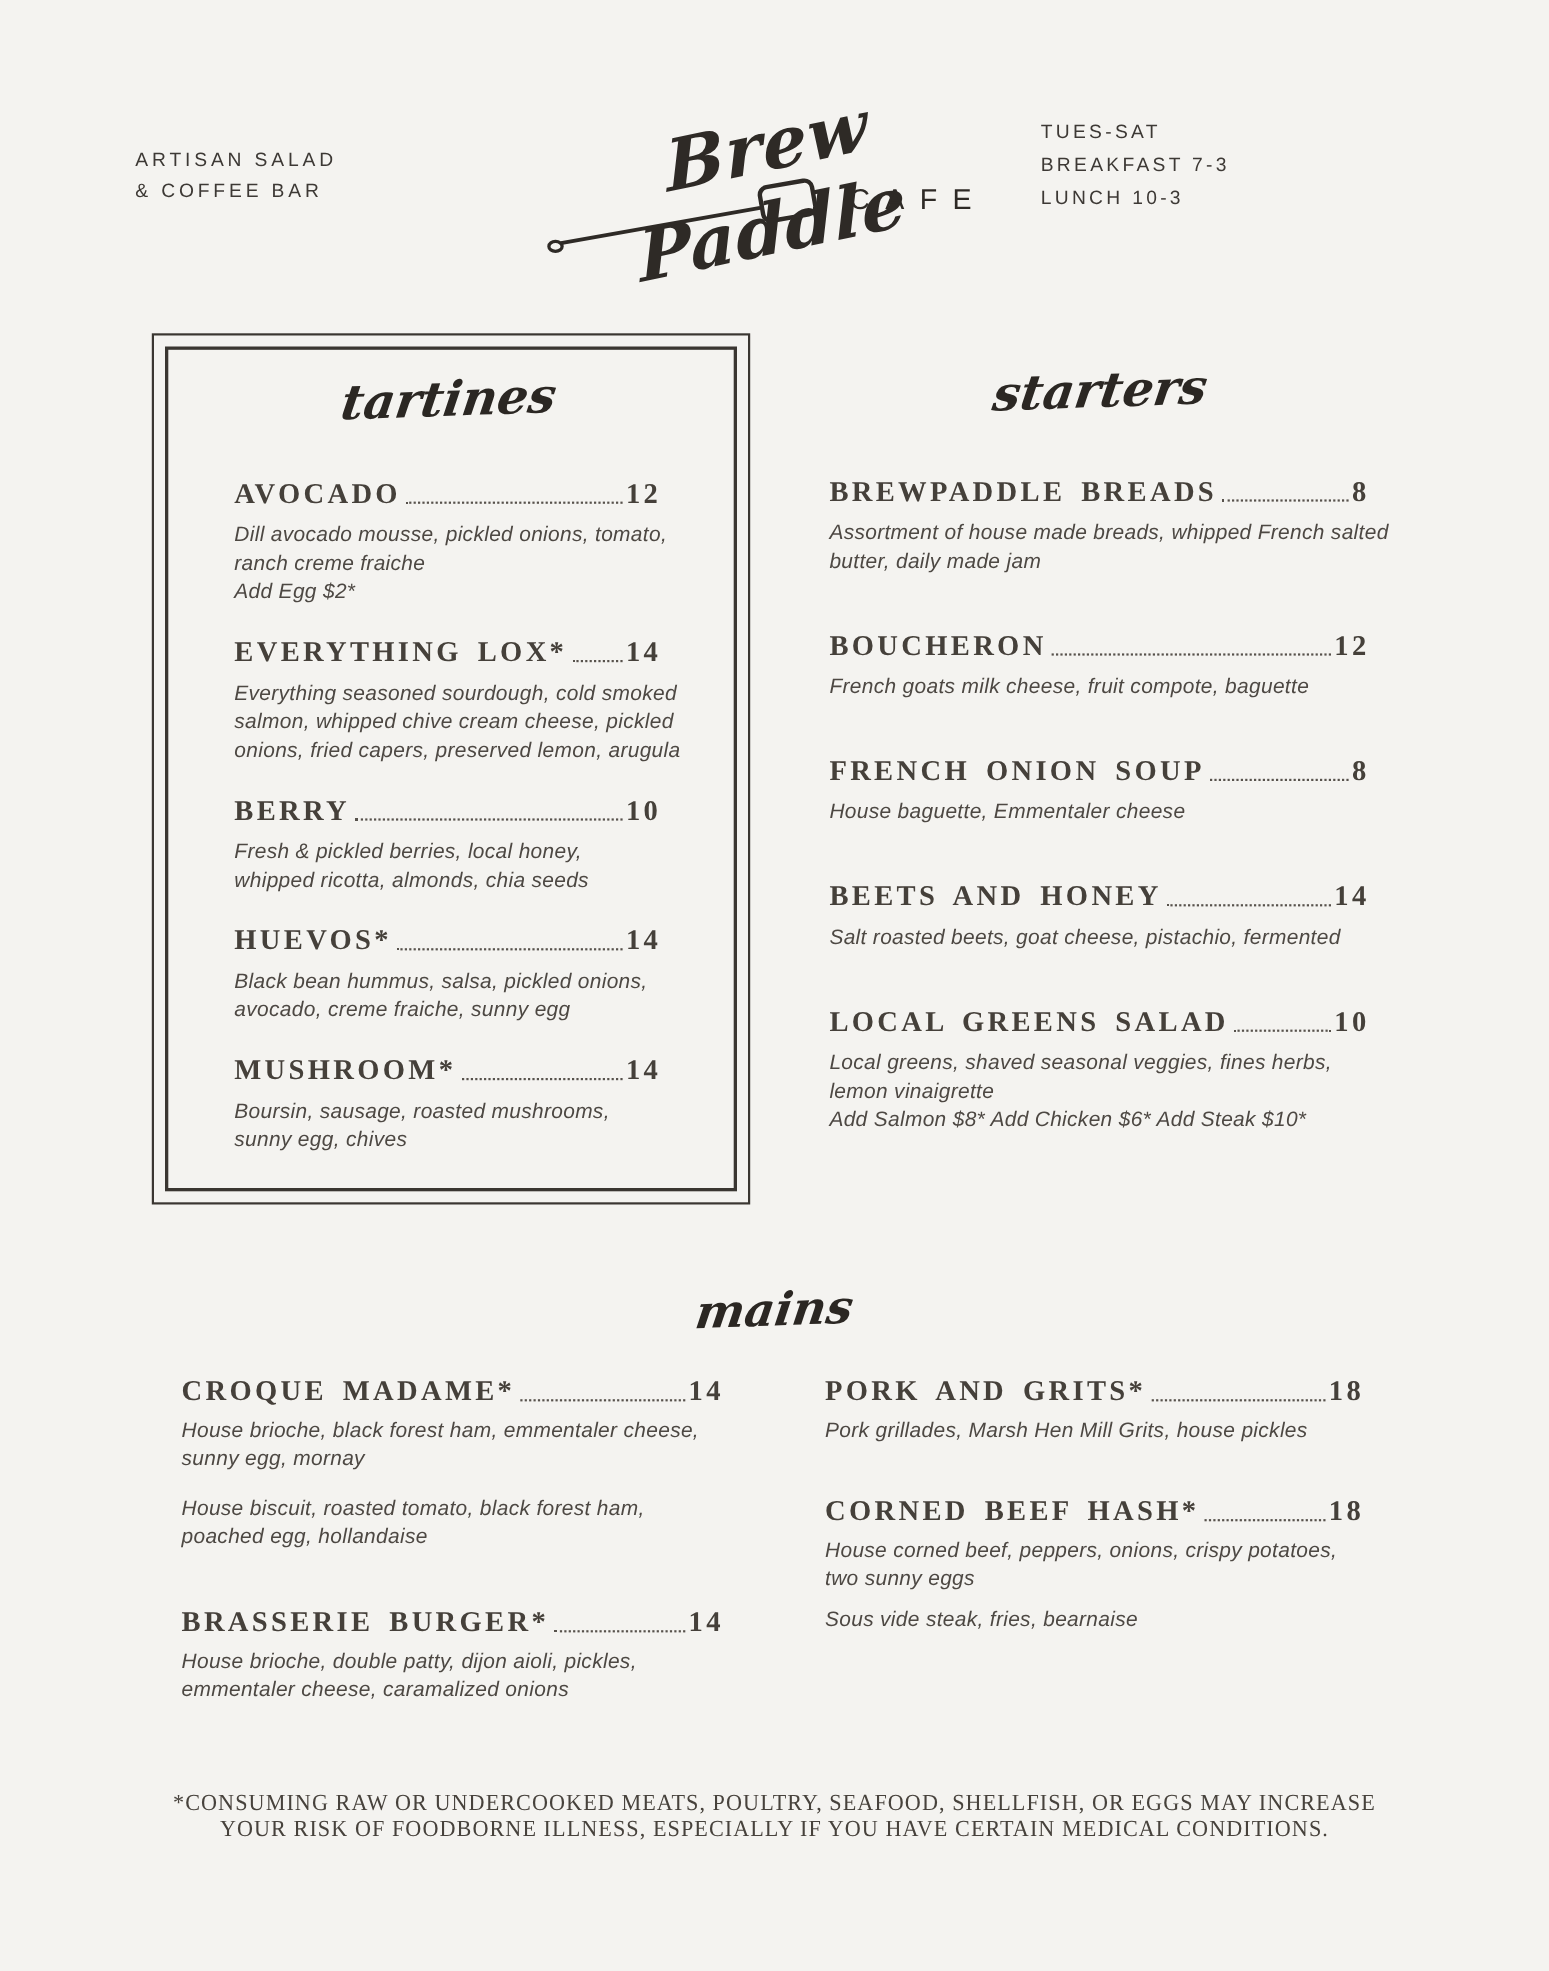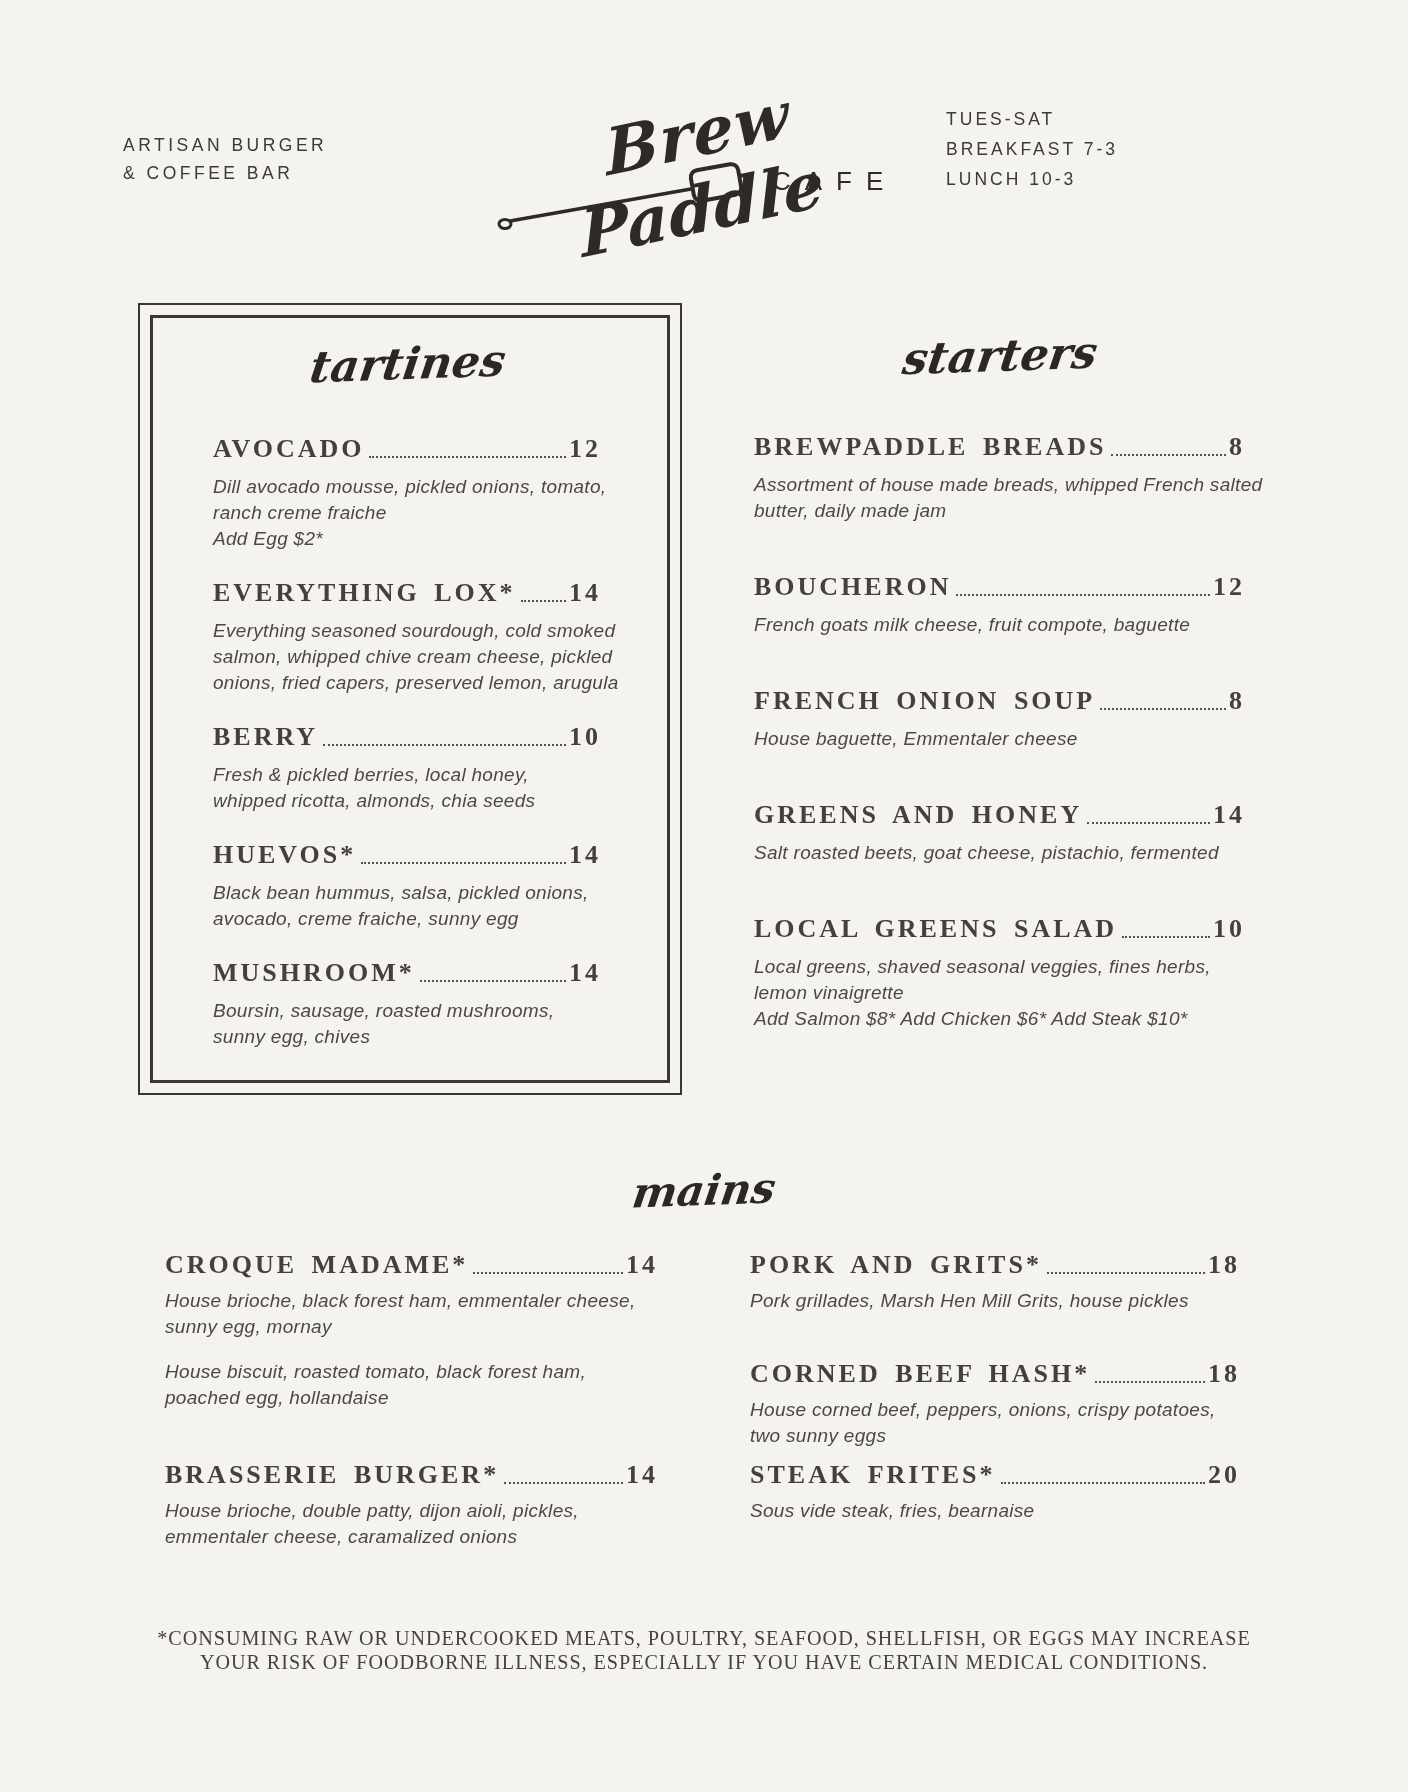--- a/index.html
+++ b/index.html
@@ -79,21 +79,21 @@
     font-family:"Liberation Serif", serif; font-size:21px; line-height:24px;
     letter-spacing:1px; color:#47423c; transform:scaleX(.96);
   }
 </style>
 </head>
 <body>
 
 <div class="page">
 
   <div class="tagline">
-    <div>ARTISAN BURGER</div>
+    <div>ARTISAN SALAD</div>
     <div>&amp; COFFEE BAR</div>
   </div>
 
   <div class="logo">
     <div class="logo-script">Brew Paddle</div>
     <svg class="paddle-svg" width="252" height="80" viewBox="0 0 252 80">
       <g fill="none" stroke="#2e2a26">
         <ellipse cx="10" cy="66" rx="6" ry="4.5" stroke-width="3"></ellipse>
         <line x1="15" y1="63" x2="196" y2="31" stroke-width="3.5"></line>
         <rect x="197" y="9" width="48" height="31" rx="7" stroke-width="4" transform="rotate(-10 221 24.5)"></rect>
@@ -194,21 +194,21 @@
       <div class="item-row">
         <span class="item-title">FRENCH ONION SOUP</span>
         <span class="leader"></span>
         <span class="item-price">8</span>
       </div>
       <div class="desc-line">House baguette, Emmentaler cheese</div>
     </div>
 
     <div class="item">
       <div class="item-row">
-        <span class="item-title">GREENS AND HONEY</span>
+        <span class="item-title">BEETS AND HONEY</span>
         <span class="leader"></span>
         <span class="item-price">14</span>
       </div>
       <div class="desc-line">Salt roasted beets, goat cheese, pistachio, fermented</div>
     </div>
 
     <div class="item">
       <div class="item-row">
         <span class="item-title">LOCAL GREENS SALAD</span>
         <span class="leader"></span>
@@ -262,25 +262,20 @@
       <div class="item-row">
         <span class="item-title">BRASSERIE BURGER*</span>
         <span class="leader"></span>
         <span class="item-price">14</span>
       </div>
       <div class="desc-line">House brioche, double patty, dijon aioli, pickles,</div>
       <div class="desc-line">emmentaler cheese, caramalized onions</div>
     </div>
 
     <div class="item">
-      <div class="item-row">
-        <span class="item-title">STEAK FRITES*</span>
-        <span class="leader"></span>
-        <span class="item-price">20</span>
-      </div>
       <div class="desc-line">Sous vide steak, fries, bearnaise</div>
     </div>
   </div>
 
   <div class="footer">
     <div>*CONSUMING RAW OR UNDERCOOKED MEATS, POULTRY, SEAFOOD, SHELLFISH, OR EGGS MAY INCREASE</div>
     <div>YOUR RISK OF FOODBORNE ILLNESS, ESPECIALLY IF YOU HAVE CERTAIN MEDICAL CONDITIONS.</div>
   </div>
 
 </div>

